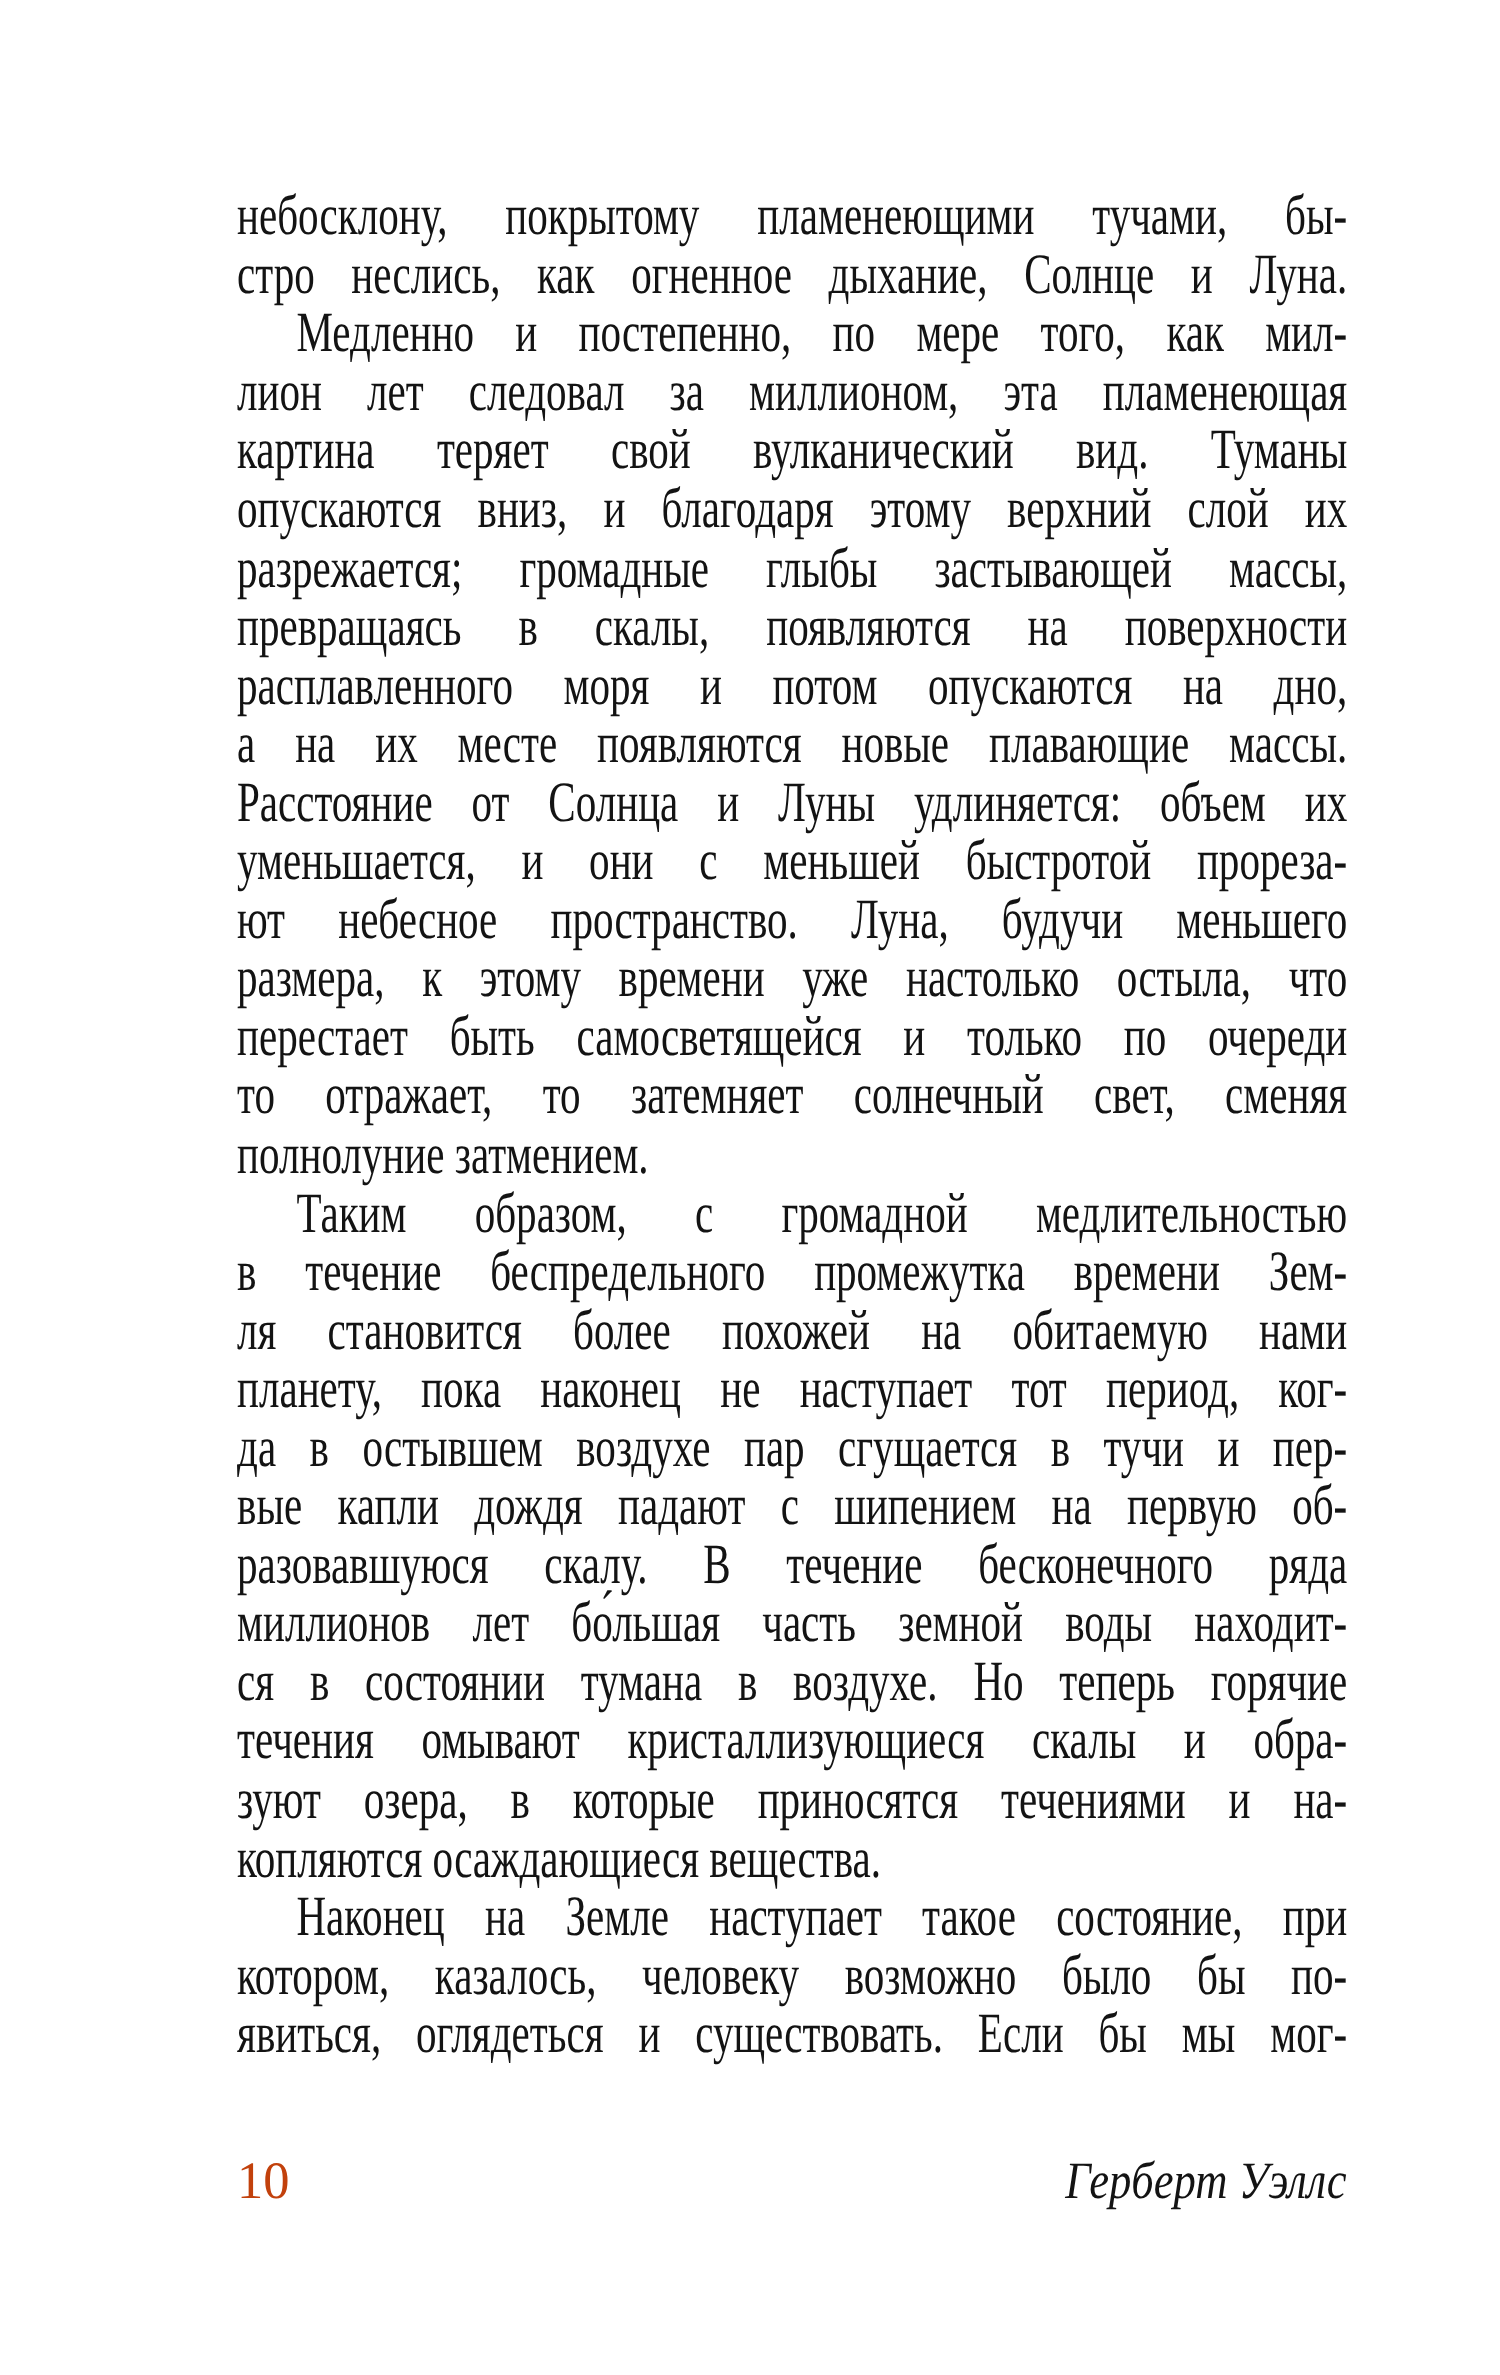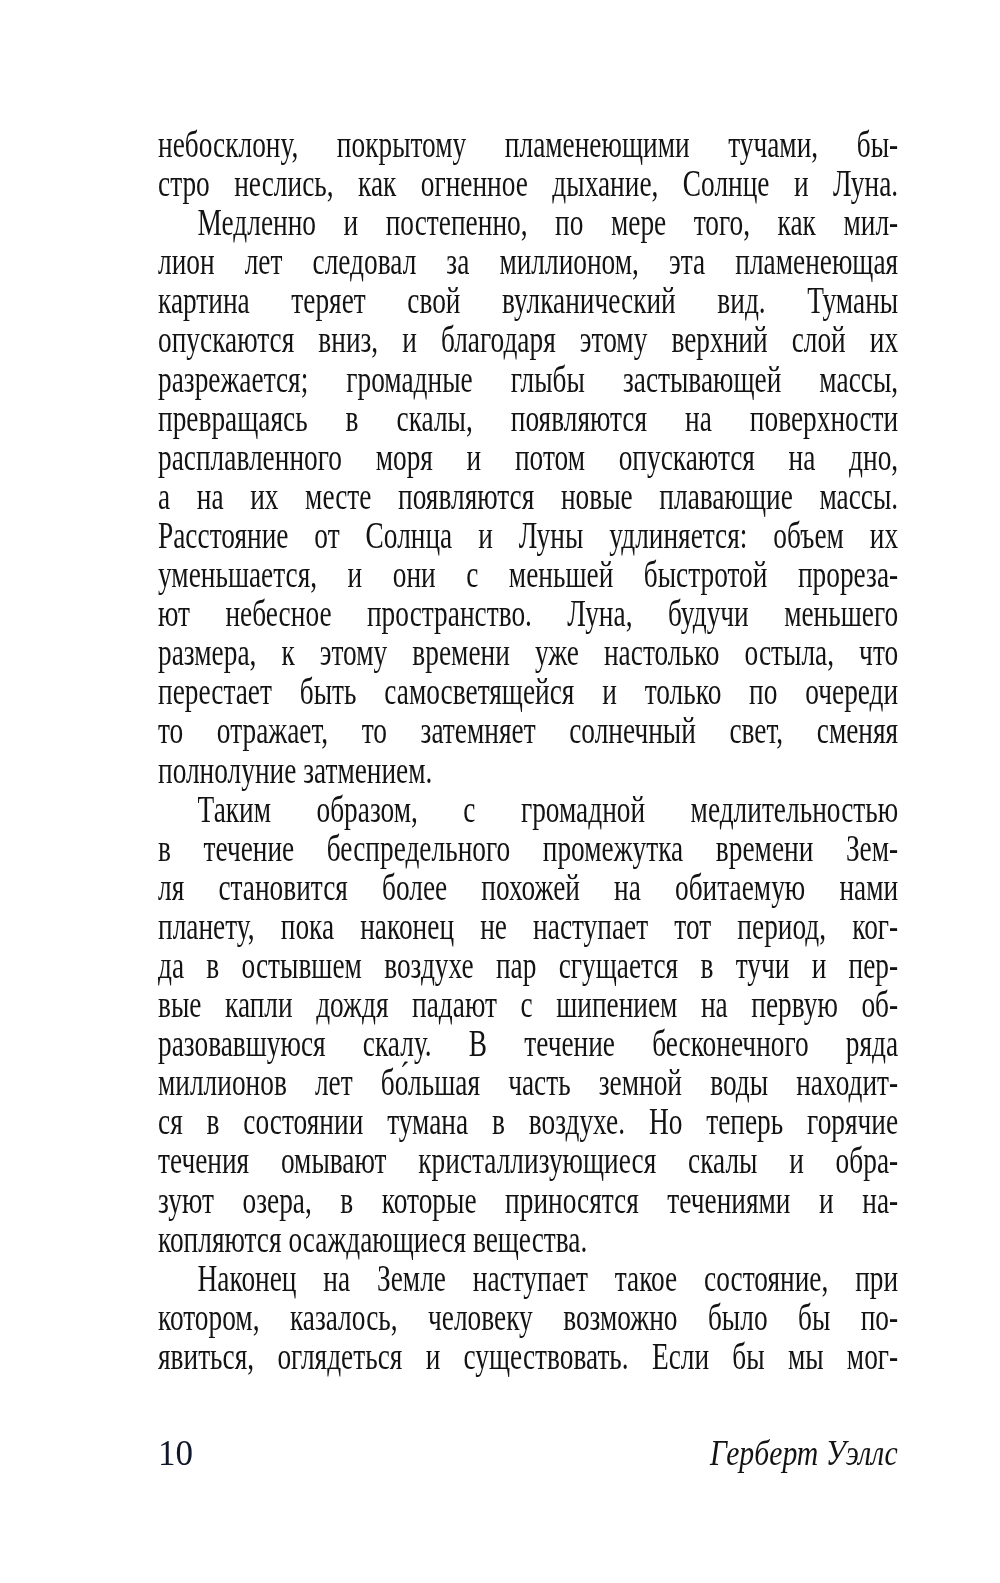--- a/index.html
+++ b/index.html
@@ -30,21 +30,21 @@
     text-align: justify;
     text-align-last: justify;
     white-space: normal;
   }
   .line.indent { text-indent: 55px; }
   .line.nojust { text-align: left; text-align-last: left; }
   .folio {
     position: absolute;
     left: 158px; top: 1434px;
     font-size: 35px; line-height: 40px;
-    color: #0f172a;
+    color: #c2410c;
   }
   .author {
     position: absolute;
     right: 102px; top: 1434px;
     font-size: 35px; line-height: 40px;
     font-style: italic;
     color: #131313;
     transform: scaleX(0.85);
     transform-origin: 100% 0;
   }

